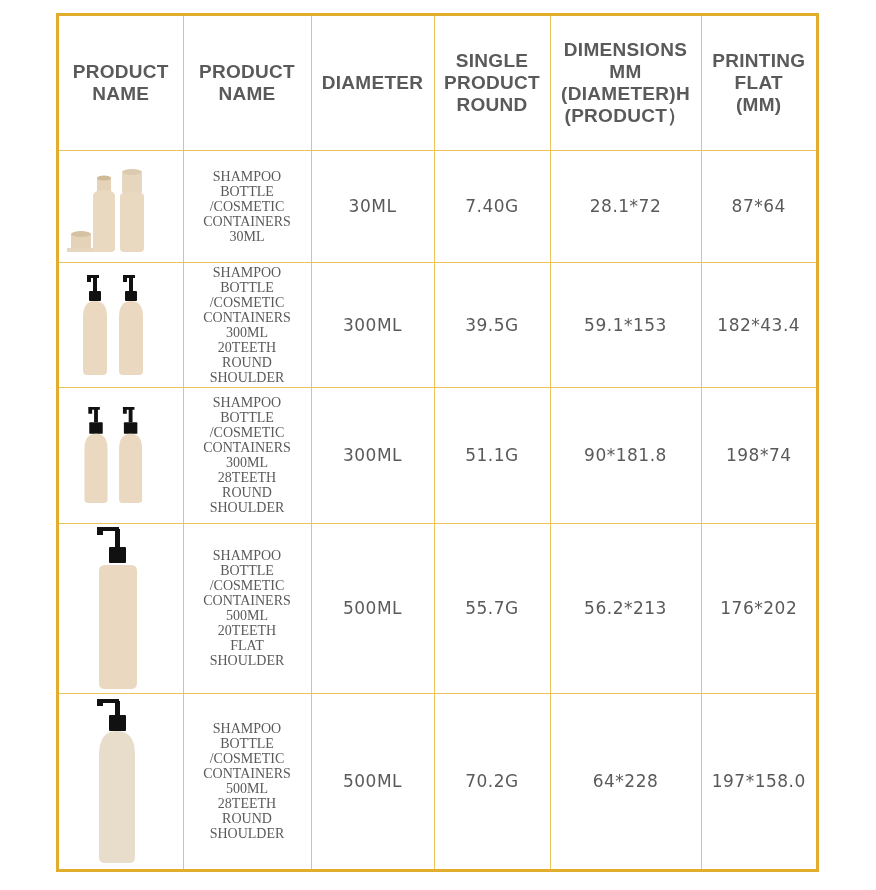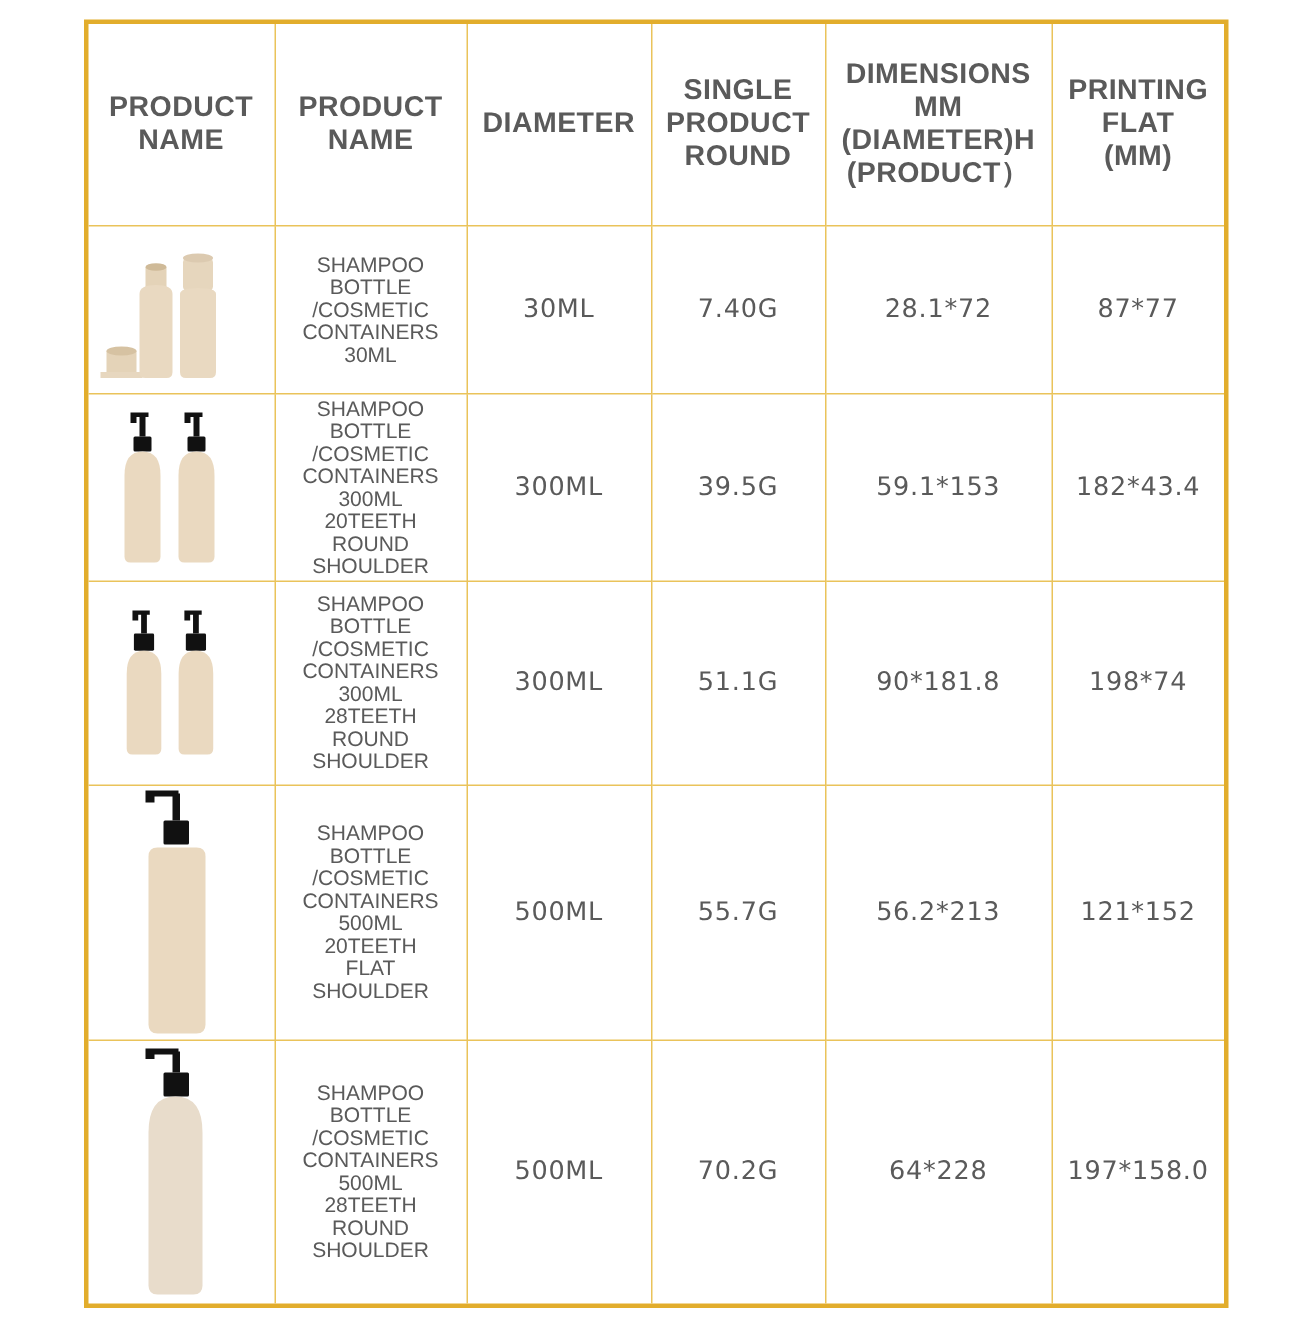--- a/index.html
+++ b/index.html
@@ -25,21 +25,21 @@
   table.spec tr:first-child th { border-top: none; }
   table.spec tr:last-child td { border-bottom: none; }
   table.spec tr > *:first-child { border-left: none; }
   table.spec tr > *:last-child { border-right: none; }
   th.hdr {
     font-weight: bold; font-size: 19px; line-height: 22px;
     color: #5b5d60; letter-spacing: 0.3px;
   }
   td.name {
     font-size: 14px; line-height: 15px; color: #6a6a6a;
-    font-family: Liberation Sans, sans-serif;
+    font-family: Liberation Serif, serif;
   }
   td.val {
     font-size: 17px; color: #606060;
     font-family: "DejaVu Sans", sans-serif; font-weight: normal;
     letter-spacing: 0.5px;
   }
   .img-cell { position: relative; }
   svg { display: block; }
 </style>
 </head>
@@ -106,21 +106,21 @@
     <td class="name">
       <div>SHAMPOO</div>
       <div>BOTTLE</div>
       <div>/COSMETIC</div>
       <div>CONTAINERS</div>
       <div>30ML</div>
     </td>
     <td class="val">30ML</td>
     <td class="val">7.40G</td>
     <td class="val">28.1*72</td>
-    <td class="val">87*77</td>
+    <td class="val">87*64</td>
   </tr>
 
   <tr style="height:125px">
     <td class="img-cell">
       <svg width="80" height="104" viewBox="0 0 80 104" style="margin:0 auto">
         <g>
           <path d="M6 2 h12 v3 h-8 v4 h-4 z" fill="#111"></path>
           <rect x="12" y="4" width="4" height="14" fill="#111"></rect>
           <rect x="8" y="18" width="12" height="10" rx="1" fill="#111"></rect>
           <path d="M2 44 q0 -16 12 -16 q12 0 12 16 v54 q0 4 -4 4 h-16 q-4 0 -4 -4 z" fill="#ead9c0"></path>
@@ -197,21 +197,21 @@
       <div>/COSMETIC</div>
       <div>CONTAINERS</div>
       <div>500ML</div>
       <div>20TEETH</div>
       <div>FLAT</div>
       <div>SHOULDER</div>
     </td>
     <td class="val">500ML</td>
     <td class="val">55.7G</td>
     <td class="val">56.2*213</td>
-    <td class="val">121*152</td>
+    <td class="val">176*202</td>
   </tr>
 
   <tr style="height:176px">
     <td class="img-cell">
       <svg width="60" height="168" viewBox="0 0 60 168" style="margin:0 auto">
         <path d="M6 2 h22 v4 h-16 v3 h-6 z" fill="#111"></path>
         <rect x="24" y="4" width="5" height="14" fill="#111"></rect>
         <rect x="18" y="18" width="17" height="16" rx="1" fill="#111"></rect>
         <path d="M8 58 q0 -24 18 -24 q18 0 18 24 v102 q0 6 -6 6 h-24 q-6 0 -6 -6 z" fill="#e8dccb"></path>
       </svg>

